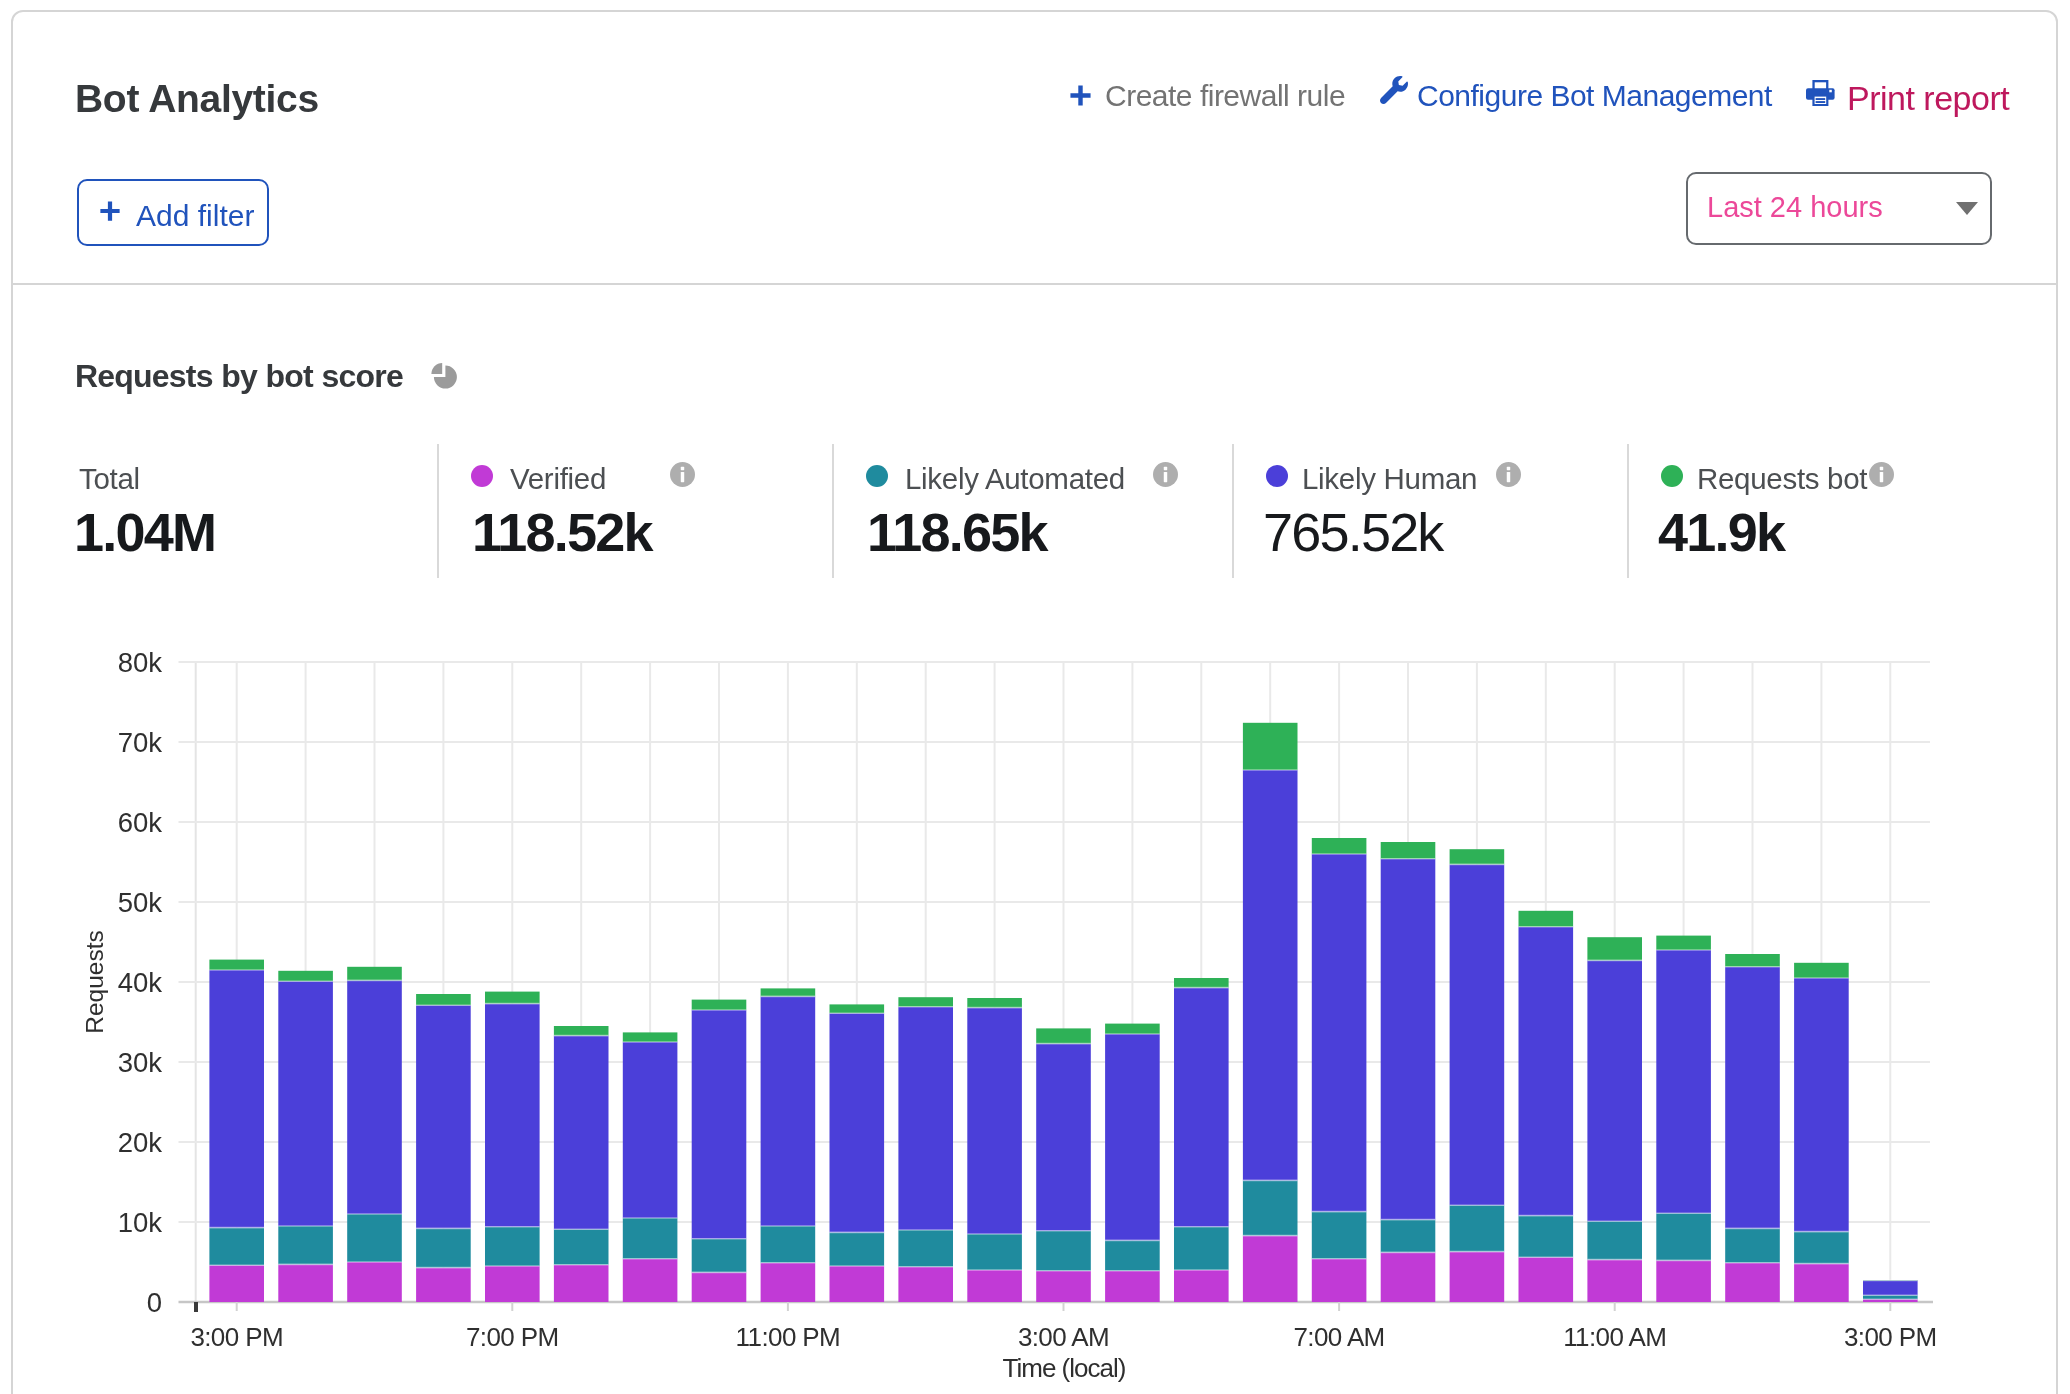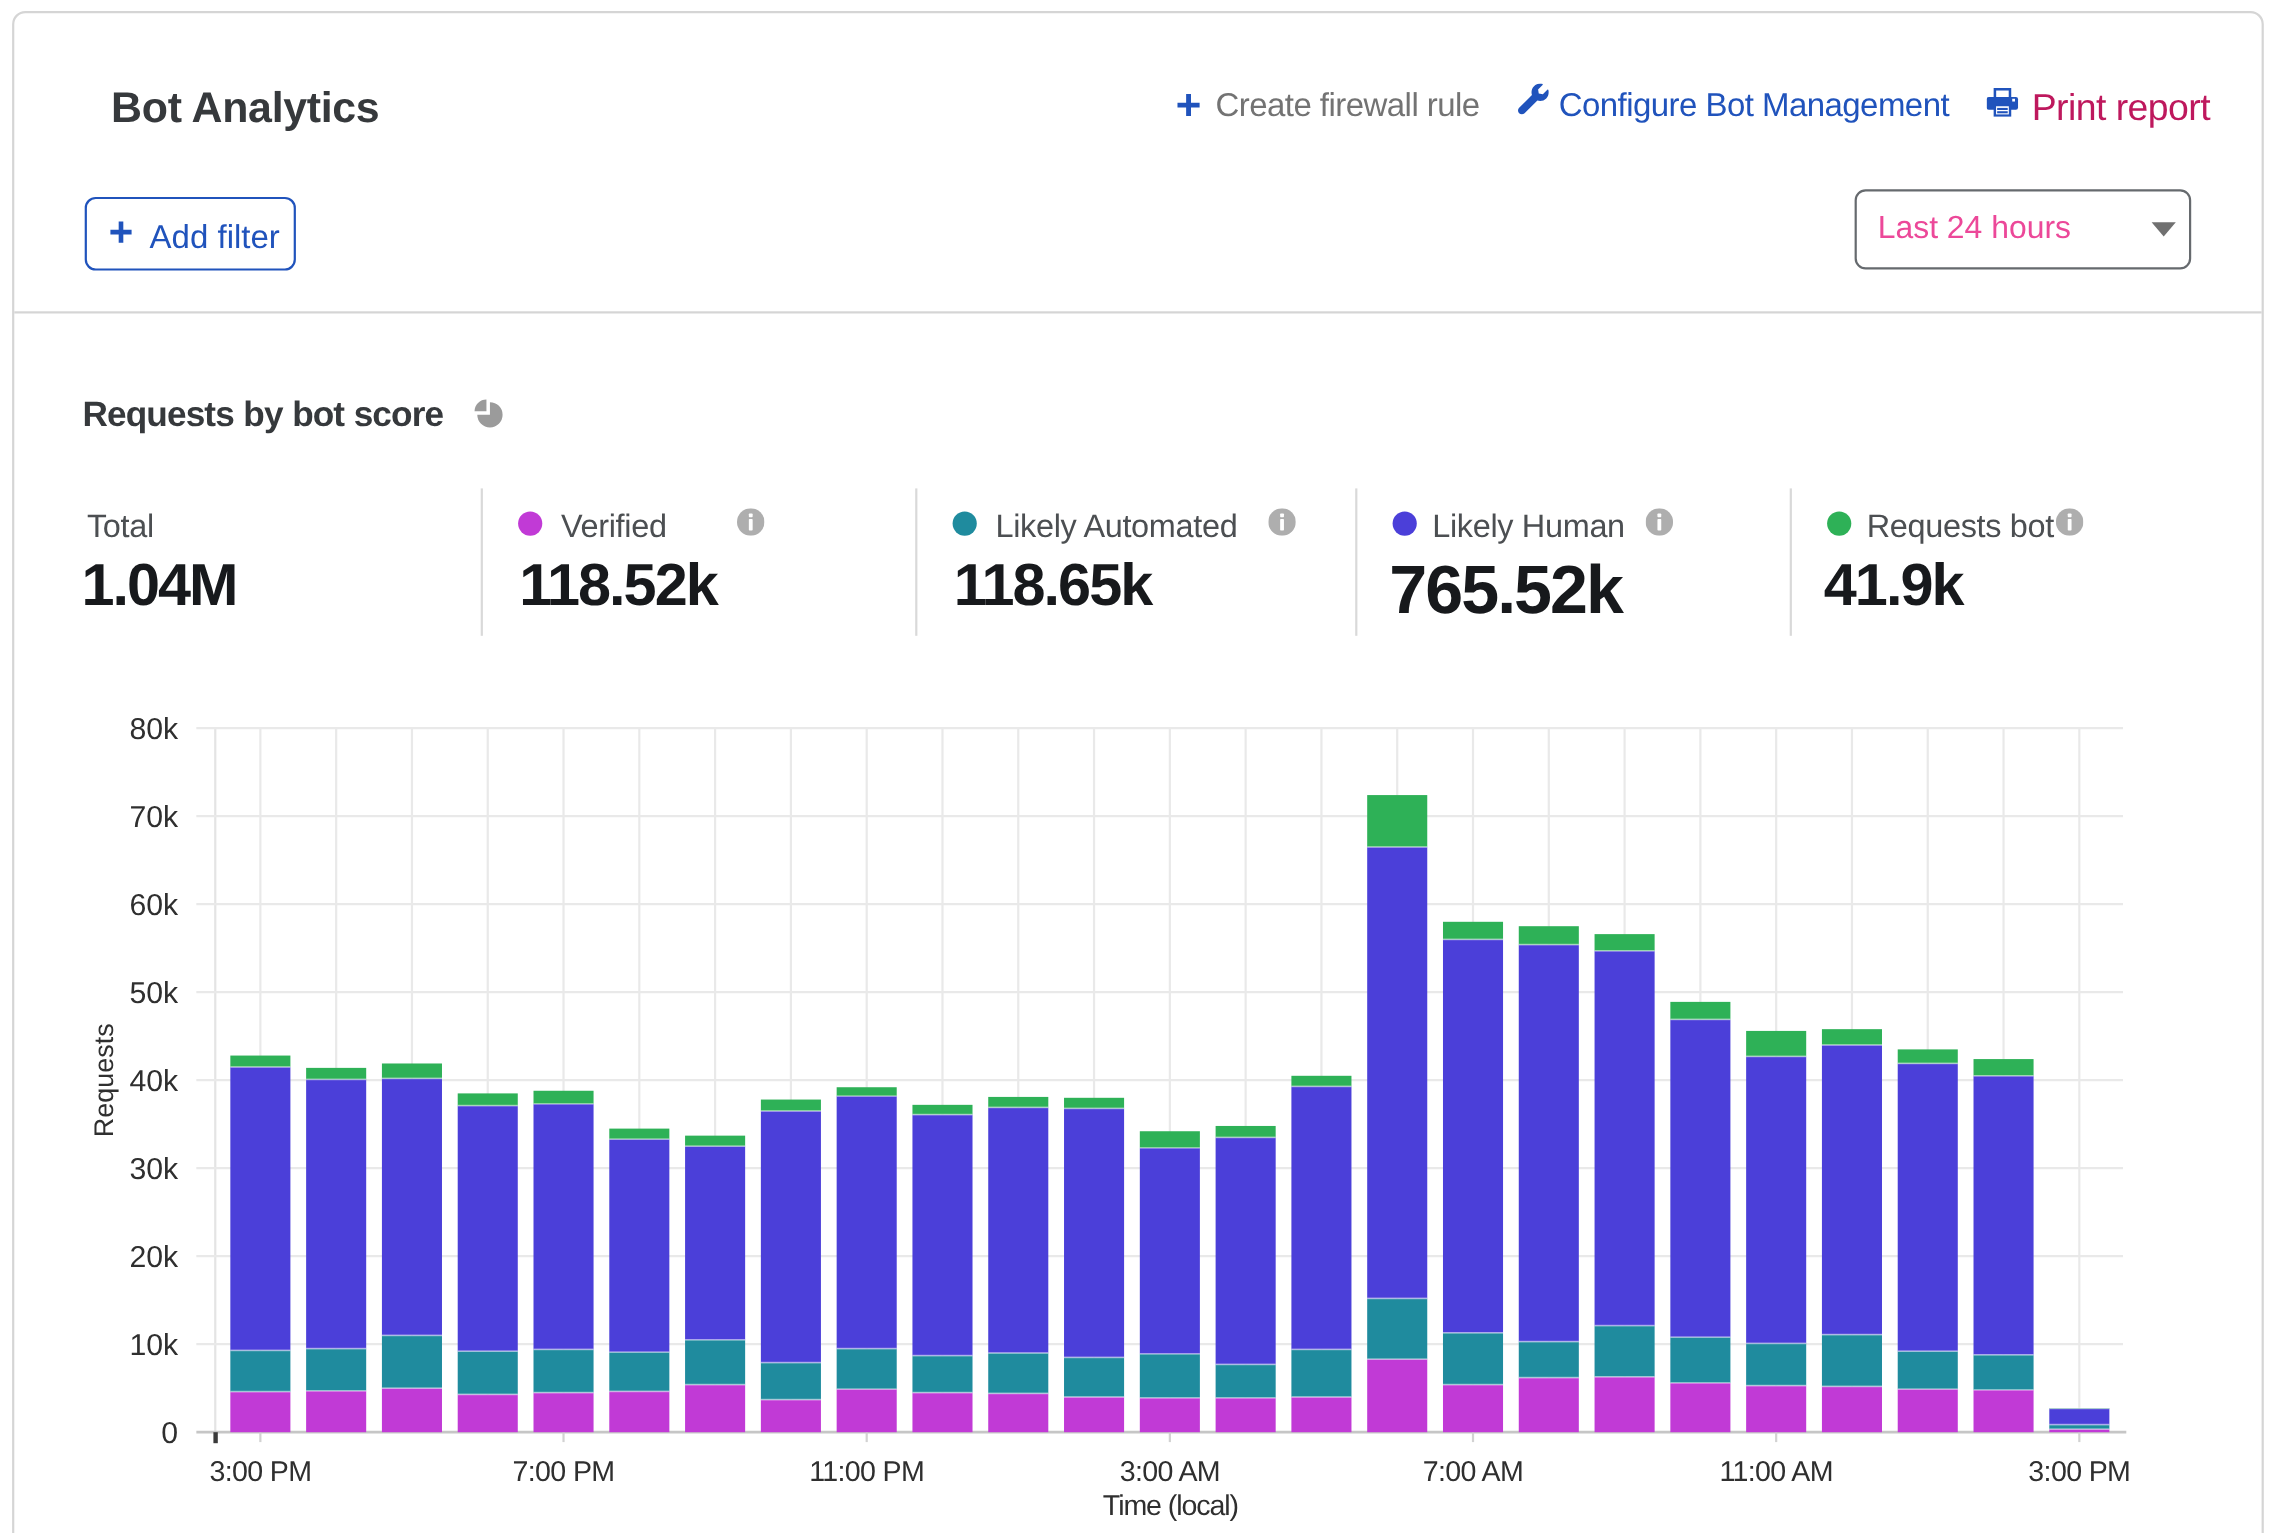--- a/index.html
+++ b/index.html
@@ -2,21 +2,21 @@
 <html><head><meta charset="utf-8">
 <style>
   * { margin:0; padding:0; box-sizing:border-box; }
   html,body { width:2070px; height:1394px; background:#fff; font-family:"Liberation Sans", sans-serif; overflow:hidden; }
   .abs { position:absolute; }
 </style></head>
 <body>
 <div class="abs" style="left:11px;top:10px;width:2047px;height:1420px;border:2px solid #d5d5d5;border-radius:12px;"></div>
 <div class="abs" style="left:13px;top:283px;width:2043px;height:2px;background:#d5d5d5;"></div>
 
-<div class="abs" style="left:75px;top:77px;font-size:39px;font-weight:700;color:#36393c;letter-spacing:-0.3px;margin-left:26px;">Bot Analytics</div>
+<div class="abs" style="left:75px;top:77px;font-size:39px;font-weight:700;color:#36393c;letter-spacing:-0.3px;">Bot Analytics</div>
 
 <svg style="position:absolute;left:1069px;top:84px" width="23" height="23" viewBox="0 0 24 24">
     <path d="M9.7 1.5h4.6v8.2h8.2v4.6h-8.2v8.2H9.7v-8.2H1.5V9.7h8.2z" fill="#2053bc"></path>
   </svg>
 <div class="abs" style="left:1105px;top:79px;font-size:30px;letter-spacing:-0.5px;color:#737373;">Create firewall rule</div>
 <svg style="position:absolute;left:1380px;top:76px" width="28" height="28" viewBox="0 0 512 512">
     <path d="M507.73 109.1c-2.24-9.03-13.54-12.09-20.12-5.51l-74.36 74.36-67.88-11.31-11.31-67.88 74.36-74.36c6.62-6.62 3.43-17.9-5.66-20.16-47.38-11.74-99.55.91-136.58 37.93-39.64 39.64-50.55 97.1-34.05 147.2L18.74 402.76c-24.99 24.99-24.99 65.51 0 90.5 24.99 24.99 65.51 24.99 90.5 0l213.21-213.21c50.12 16.71 107.47 5.68 147.37-34.22 37.07-37.07 49.7-89.32 37.91-136.73z" fill="#2053bc"></path>
   </svg>
 <div class="abs" style="left:1417px;top:79px;font-size:30px;letter-spacing:-0.5px;color:#2053bc;">Configure Bot Management</div>
 <svg style="position:absolute;left:1805.5px;top:80px" width="29" height="27" viewBox="0 0 29 27">
@@ -73,21 +73,21 @@
   </svg>
 <div class="abs" style="left:867px;top:501px;font-size:54px;font-weight:700;color:#17191c;letter-spacing:-1.8px;">118.65k</div>
 
 <div style="position:absolute;left:1265.5px;top:465px;width:22px;height:22px;border-radius:50%;background:#4b3fd9"></div>
 <div class="abs" style="left:1302px;top:462px;font-size:29.5px;color:#4c4f52;letter-spacing:-0.3px;">Likely Human</div>
 <svg style="position:absolute;left:1495.5px;top:462px" width="25" height="25" viewBox="0 0 26 26">
     <circle cx="13" cy="13" r="13" fill="#aeaeae"></circle>
     <rect x="11.2" y="5" width="3.6" height="3.6" rx="0.7" fill="#fff"></rect>
     <rect x="11.2" y="10.3" width="3.6" height="10.8" rx="0.7" fill="#fff"></rect>
   </svg>
-<div class="abs" style="left:1263px;top:501px;font-size:62px;font-weight:700;color:#17191c;letter-spacing:-1.8px;">765.52k</div>
+<div class="abs" style="left:1263px;top:501px;font-size:54px;font-weight:400;color:#17191c;letter-spacing:-1.8px;">765.52k</div>
 
 <div style="position:absolute;left:1660.5px;top:465px;width:22px;height:22px;border-radius:50%;background:#2eb157"></div>
 <div class="abs" style="left:1697px;top:462px;font-size:29.5px;color:#4c4f52;letter-spacing:-0.3px;">Requests bot</div>
 <svg style="position:absolute;left:1868.5px;top:462px" width="25" height="25" viewBox="0 0 26 26">
     <circle cx="13" cy="13" r="13" fill="#aeaeae"></circle>
     <rect x="11.2" y="5" width="3.6" height="3.6" rx="0.7" fill="#fff"></rect>
     <rect x="11.2" y="10.3" width="3.6" height="10.8" rx="0.7" fill="#fff"></rect>
   </svg>
 <div class="abs" style="left:1658px;top:501px;font-size:54px;font-weight:700;color:#17191c;letter-spacing:-1.8px;">41.9k</div>
 

